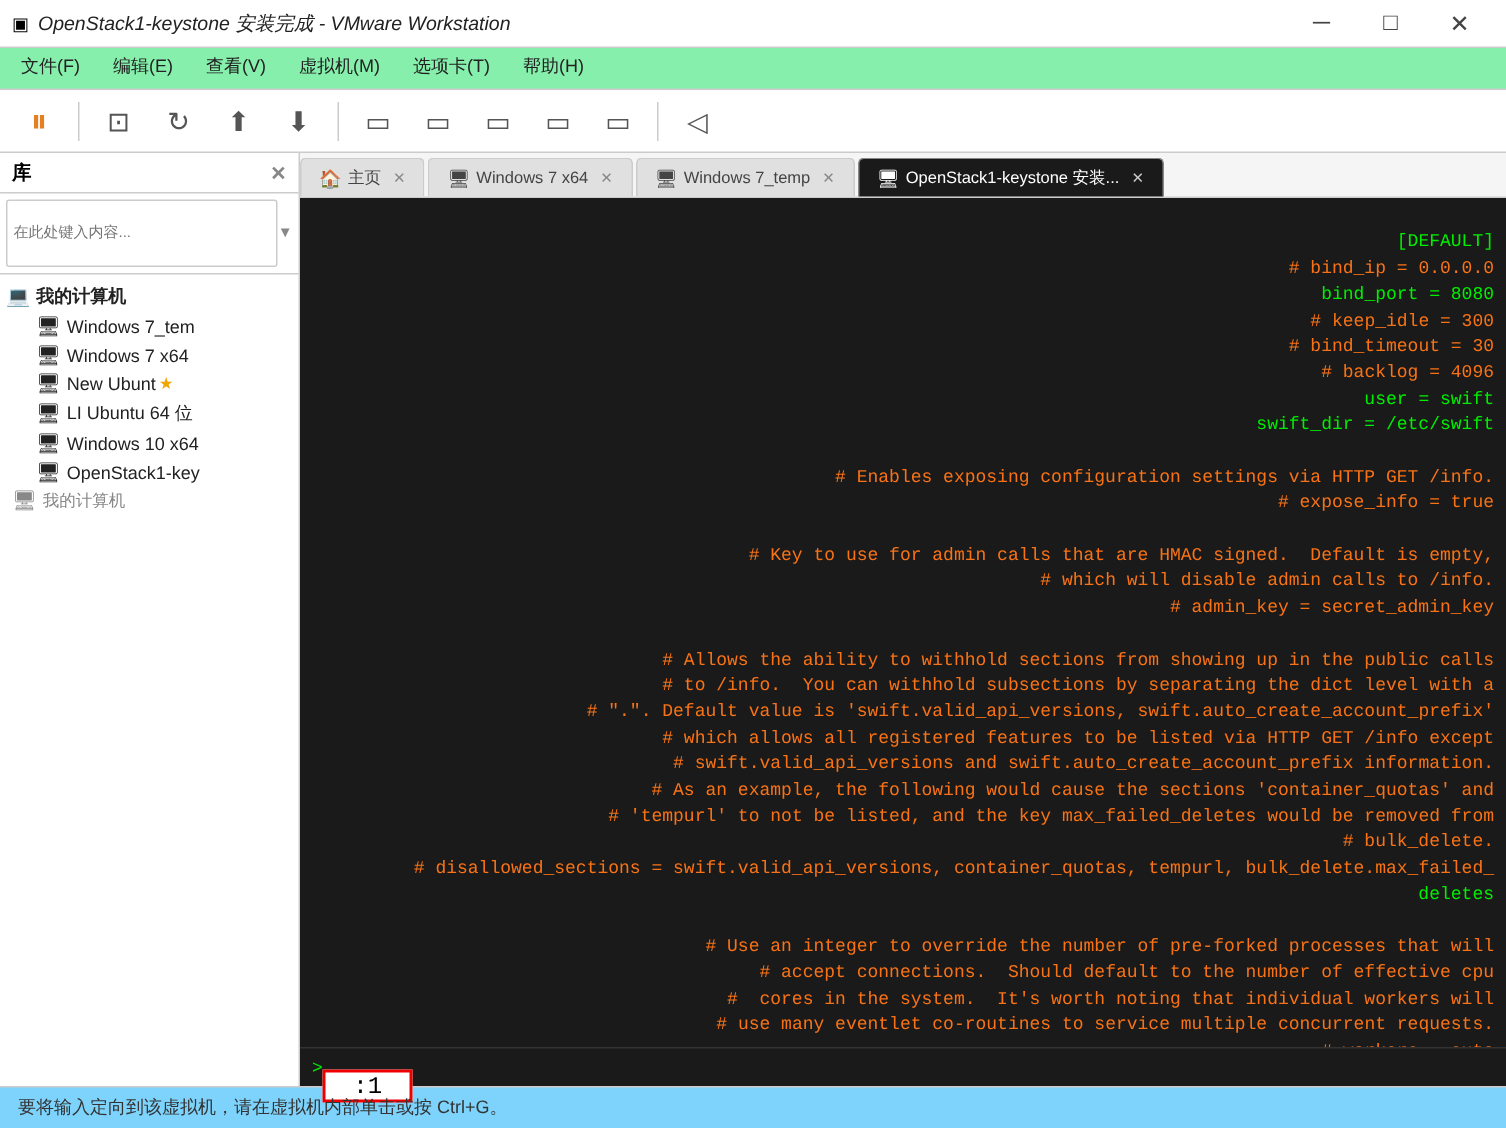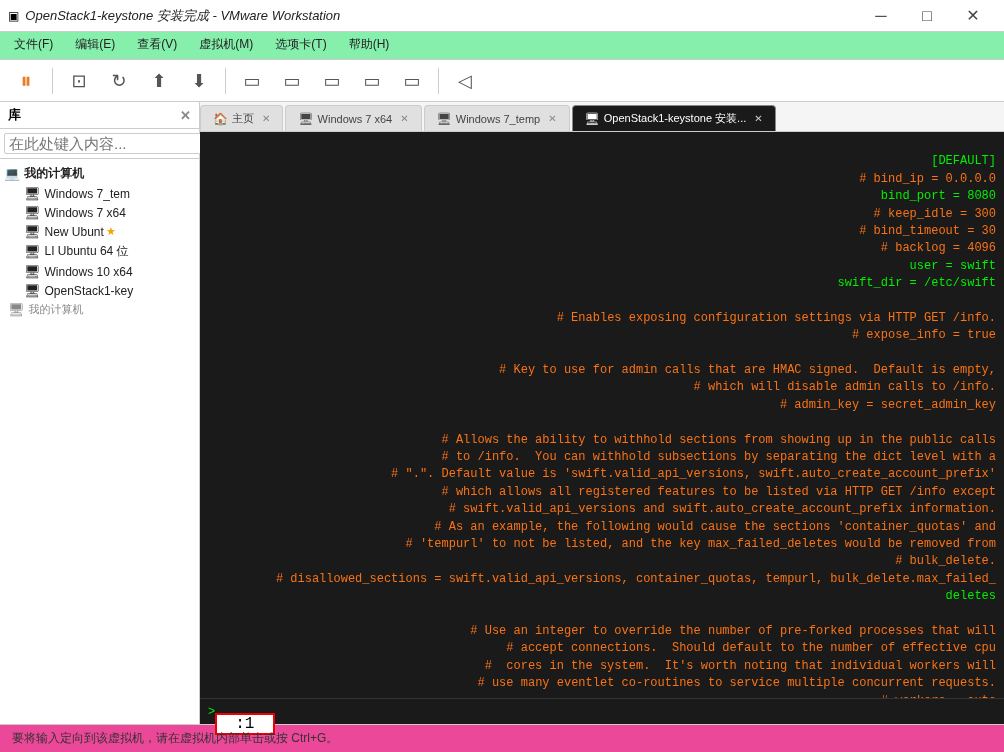--- a/index.html
+++ b/index.html
@@ -81,22 +81,22 @@
     }
     #sidebar-search {
       display: flex;
       align-items: center;
       padding: 4px;
       border-bottom: 1px solid #ccc;
     }
     #sidebar-search input {
       flex: 1;
       border: 1px solid #ccc;
-      padding: 1px 4px;
-      font-size: 15px;
+      padding: 16px 4px;
+      font-size: 10px;
       border-radius: 2px;
       outline: none;
     }
     .sidebar-arrow { font-size: 10px; color: #888; cursor: pointer; }
     #sidebar-tree { flex: 1; overflow-y: auto; padding: 4px 0; }
     .tree-item {
       display: flex; align-items: center;
       padding: 2px 8px;
       cursor: pointer;
       font-size: 12px;
@@ -179,21 +179,21 @@
       font-family: 'Courier New', Courier, monospace;
       font-size: 16px;
       width: 60px;
       outline: none;
       padding: 0 18px;
       margin-top: 24px;
     }
 
     
     #statusbar {
-      background: #ec4899;
+      background: #7dd3fc;
       height: 28px;
       border-top: 1px solid #ccc;
       display: flex;
       align-items: center;
       padding: 0 12px;
       font-size: 12px;
       color: #333;
     }
   </style>
 </head>

